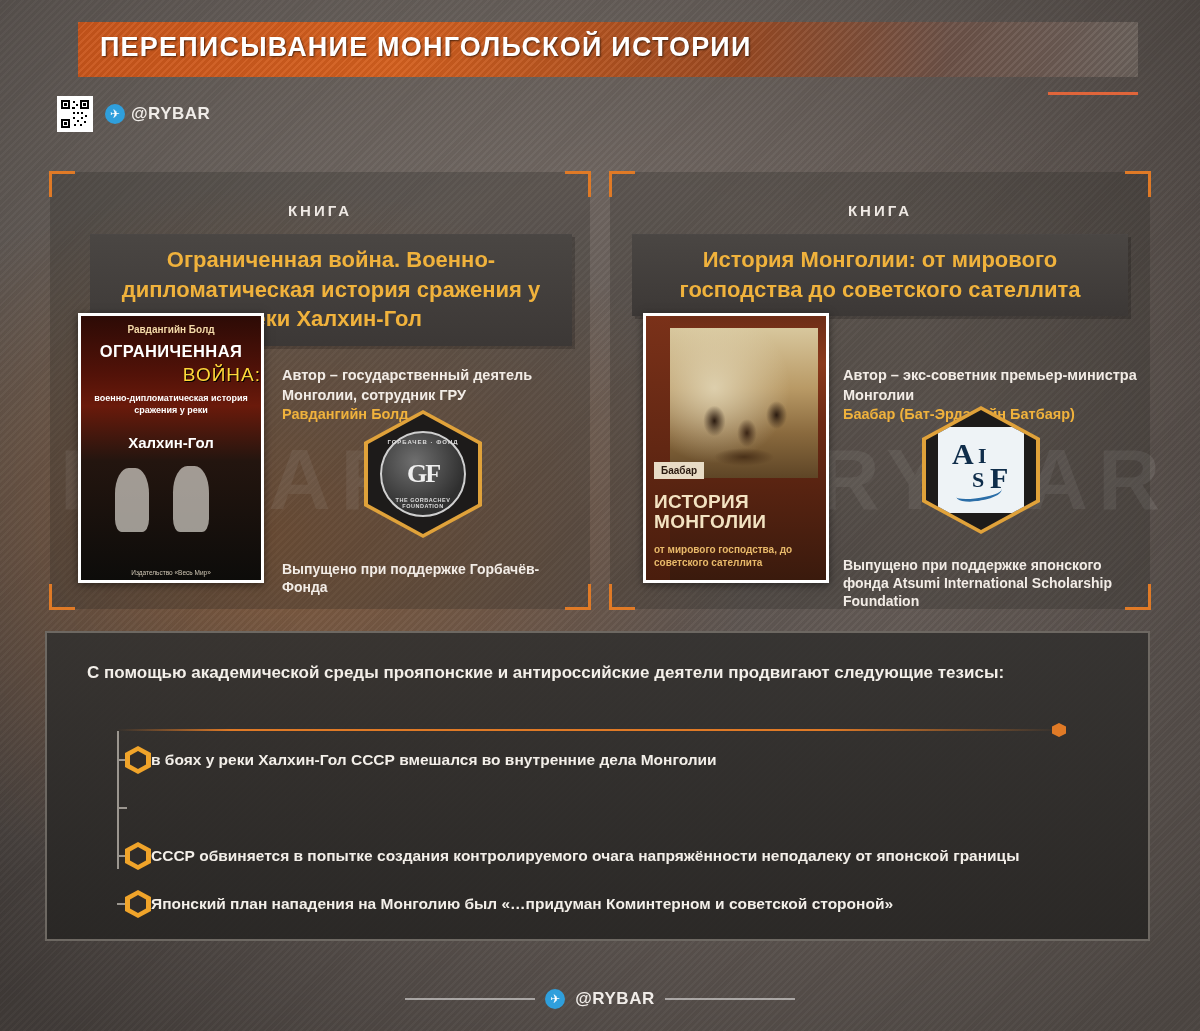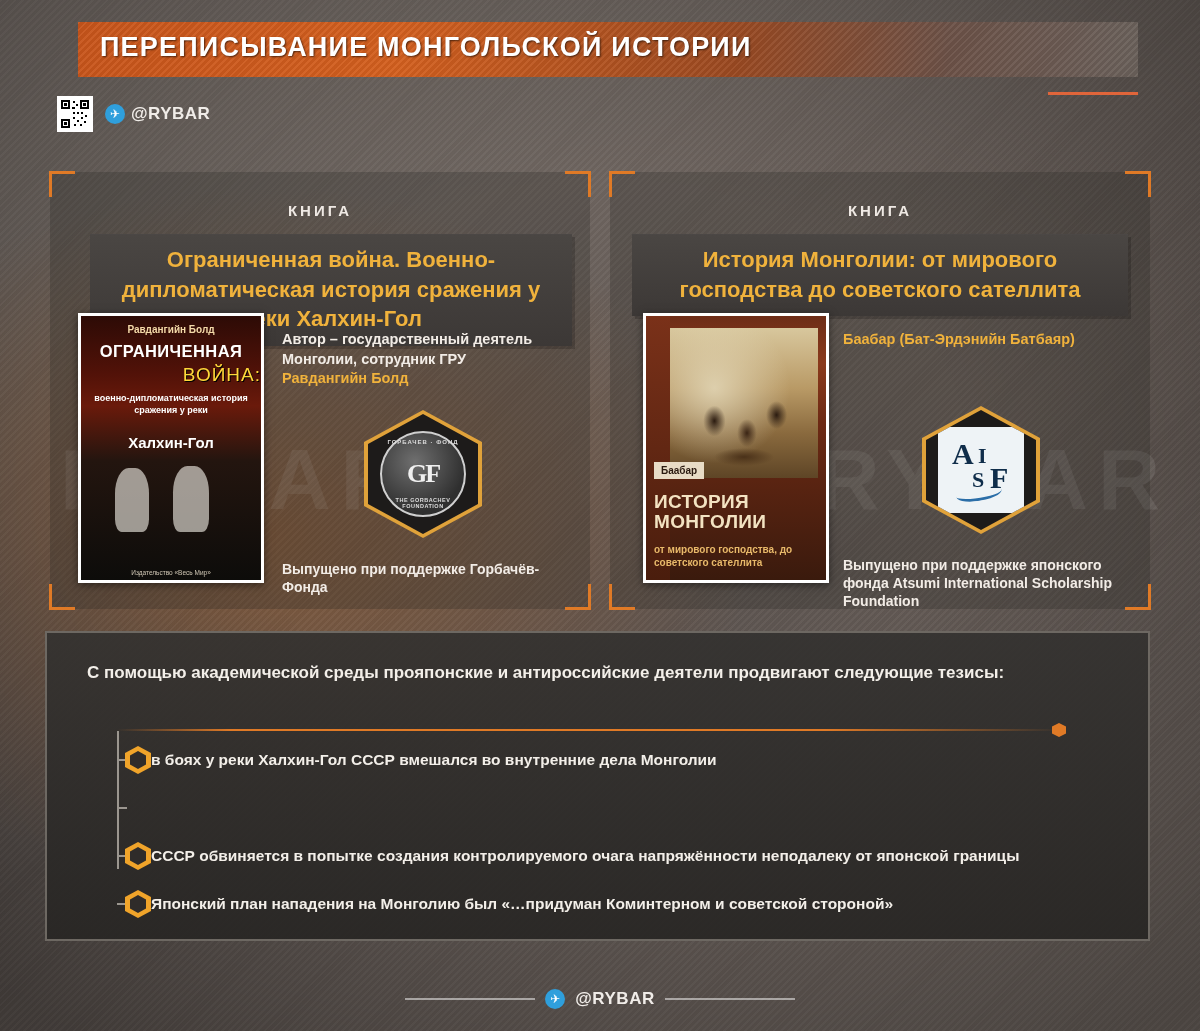--- a/index.html
+++ b/index.html
@@ -143,21 +143,21 @@
   }
   .cov2 .side { position:absolute; left:0; top:0; bottom:0; width:24px; background: linear-gradient(180deg,#7a3119,#4a1d0d); }
   .cov2 .tag {
     position:absolute; left:8px; top:146px; background:#e8dcc6; color:#2a1a10;
     font-size:10px; font-weight:700; padding:3px 7px;
   }
   .cov2 .t1 { position:absolute; left:8px; right:6px; top:176px; color:#f3e3c2; font-size:19px; font-weight:700; line-height:1.05; letter-spacing:.3px;}
   .cov2 .t2 { position:absolute; left:8px; right:6px; top:228px; color:#e8b96a; font-size:10px; font-weight:700; line-height:1.25;}
 
   
-  .meta { position:absolute; font-size:14.5px; line-height:1.35; color:#f2ece6; font-weight:600; }
+  .meta { position:absolute; font-size:14.5px; line-height:1.35; color:#f2ece6; font-weight:600;margin-top:36px; }
   .meta .hl { color:#f0b23c; }
   #meta-left { left: 282px; top: 330px; width: 290px; }
   #meta-right { left: 843px; top: 330px; width: 300px; }
 
   .support { position:absolute; font-size:14px; line-height:1.3; color:#f2ece6; font-weight:600;margin-top:16px; }
   #support-left { left: 282px; top: 544px; width: 270px; }
   #support-right { left: 843px; top: 540px; width: 300px; }
 
   
   .hexwrap { position:absolute; width: 118px; height: 128px; }
@@ -341,20 +341,21 @@
   <div class="cov2">
     <div class="side"></div>
     <div class="art"></div>
     <div class="tag">Баабар</div>
     <div class="t1">ИСТОРИЯ МОНГОЛИИ</div>
     <div class="t2">от мирового господства, до советского сателлита</div>
   </div>
 </div>
 
 <div class="meta" id="meta-right">
+  <span>Автор – экс-советник премьер-министра Монголии</span>
   <div class="hl">Баабар (Бат-Эрдэнийн Батбаяр)</div>
 </div>
 
 <div class="hexwrap" id="hex-right">
   <div class="hex"></div>
   <div class="hex-in">
     <div class="aisf">
       <span class="a">A</span>
       <span class="i">I</span>
       <span class="s">S</span>

